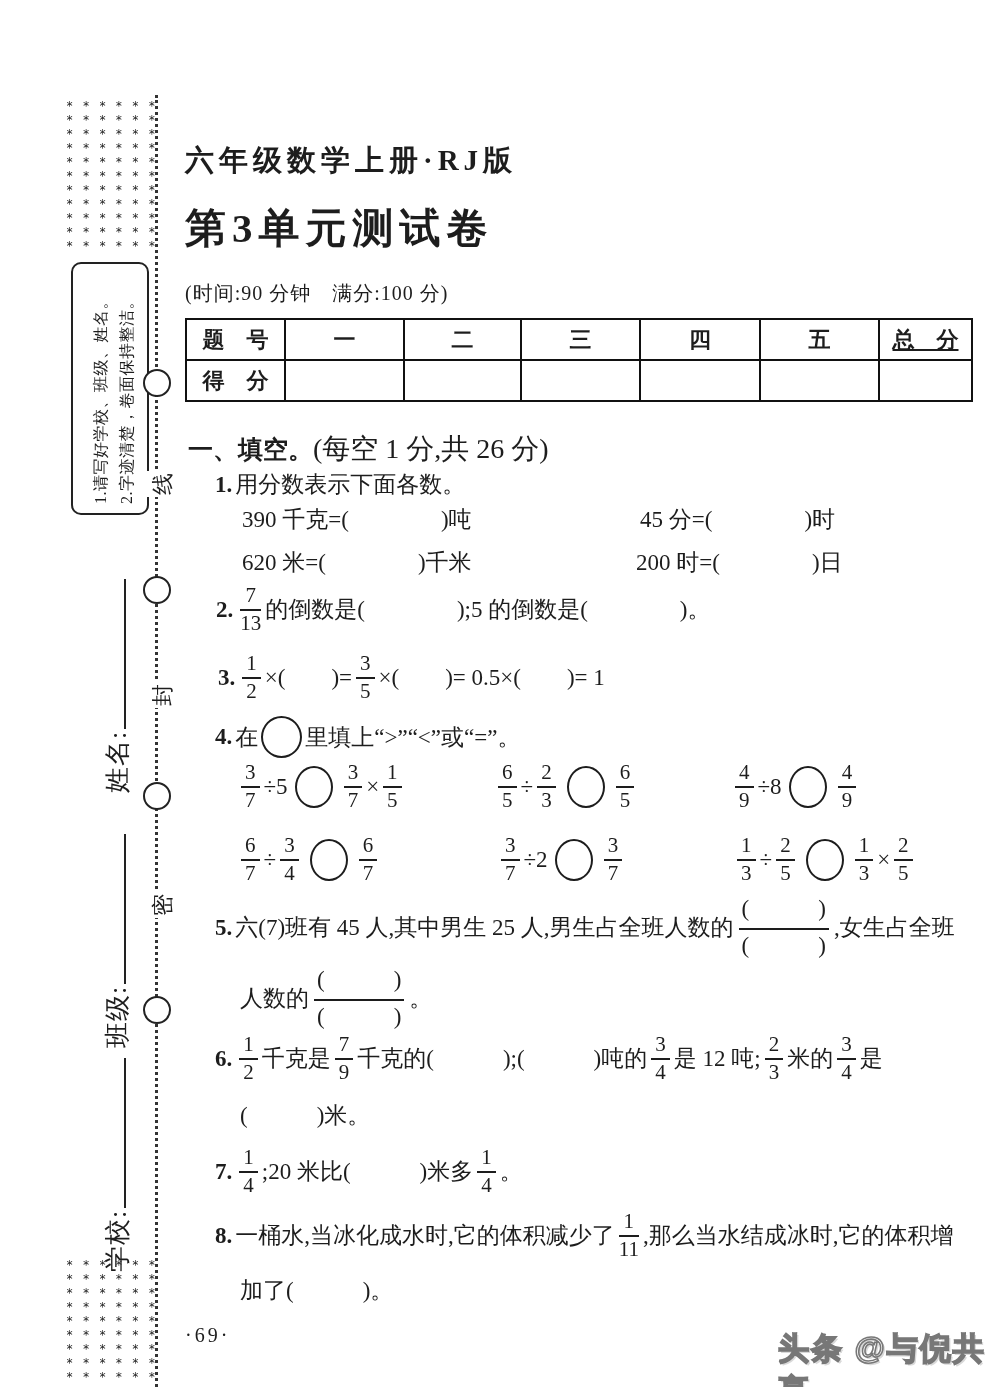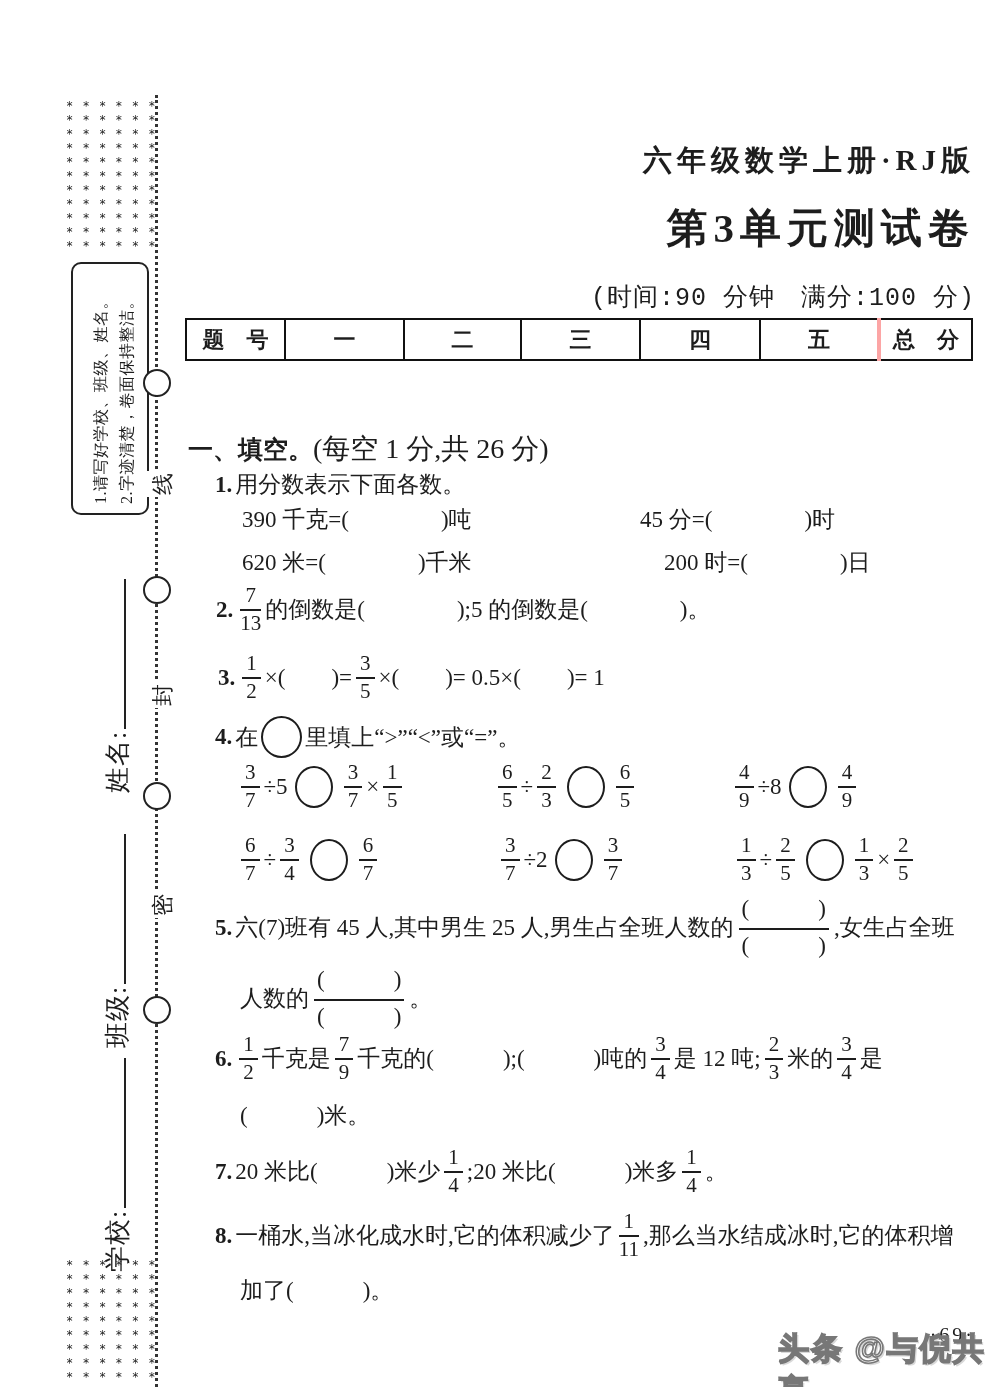--- a/index.html
+++ b/index.html
@@ -30,31 +30,31 @@
   }
   .inst-box{
     position:absolute;left:71px;top:262px;width:74px;height:249px;
     border:2px solid #222;border-radius:10px;background:#fff;
   }
   .inst-text{left:88px;top:504px;font-size:16px;line-height:26px;letter-spacing:0.5px;}
   .seal-char{left:144px;font-size:22px;background:#fff;padding:4px 2px;}
   .field{font-size:26px;letter-spacing:1px;}
   .blank-line{display:inline-block;width:150px;height:20px;border-bottom:2px solid #222;margin-left:2px;}
   
-  .content-center{position:absolute;left:185px;width:790px;text-align:right;}
+  .content-center{position:absolute;left:185px;width:790px;text-align:left;}
   #series-title{top:141px;font-size:29px;font-weight:bold;letter-spacing:5px;}
   #test-title{top:201px;font-size:41px;font-weight:bold;letter-spacing:6px;}
-  #test-meta{top:280px;font-size:25px;letter-spacing:1px;font-family:Liberation Mono, monospace;}
+  #test-meta{top:280px;font-size:20px;letter-spacing:1px;}
   
   table.score{position:absolute;left:185px;top:318px;border-collapse:collapse;table-layout:fixed;background:#fff;}
   .score th,.score td{
     border:2px solid #111;height:39px;padding:0;
     font-size:22px;font-weight:bold;text-align:center;vertical-align:middle;
   }
-  .score .dbl{border-left:4px solid #fca5a5;}
+  .score .dbl{border-left:1px solid #fca5a5;text-decoration:underline;}
   
   .line{position:absolute;display:flex;align-items:center;font-size:23px;white-space:pre;}
   .pos-text{position:absolute;font-size:23px;white-space:pre;}
   .qnum{font-weight:bold;margin-right:3px;}
   .seg{white-space:pre;}
   .frac{display:inline-block;text-align:center;font-size:21px;line-height:1.12;margin:0 4px;flex:none;}
   .frac .fn{display:block;border-bottom:2px solid #1d1d1d;padding:0 4px 1px;}
   .frac .fd{display:block;padding-top:1px;}
   .bfrac{display:inline-block;text-align:center;font-size:23px;line-height:1.25;margin:0 5px;flex:none;}
   .bfrac .fn{display:block;border-bottom:2px solid #1d1d1d;padding:0 3px 4px;}
@@ -132,49 +132,58 @@
   <tbody>
       <tr>
     <th>题　号</th>
     <th>一</th>
     <th>二</th>
     <th>三</th>
     <th>四</th>
     <th>五</th>
     <th class="dbl">总　分</th>
   </tr>
+  <tr>
+    <th>得　分</th>
+    <td></td>
+    <td></td>
+    <td></td>
+    <td></td>
+    <td></td>
+    <td class="dbl"></td>
+  </tr>
 </tbody>
   </table>
 
 <div class="line" style="left:188px;top:430px">
   <span class="sec-title">一、填空。</span><span class="sec-note">(每空 1 分,共 26 分)</span>
 </div>
 
 <div class="line" style="left:215px;top:469px"><b class="qnum">1.</b><span class="seg">用分数表示下面各数。</span></div>
 <span class="pos-text" style="left:242px;top:504px">390 千克=(　　　　)吨</span>
 <span class="pos-text" style="left:640px;top:504px">45 分=(　　　　)时</span>
 <span class="pos-text" style="left:242px;top:547px">620 米=(　　　　)千米</span>
-<span class="pos-text" style="left:664px;top:547px">200 时=(　　　　)日</span>
+<span class="pos-text" style="left:636px;top:547px">200 时=(　　　　)日</span>
 
 <div class="line" style="left:216px;top:584px"><b class="qnum">2.</b><span class="frac"><span class="fn">7</span><span class="fd">13</span></span><span class="seg">的倒数是(　　　　);5 的倒数是(　　　　)。</span></div>
 <div class="line" style="left:218px;top:652px"><b class="qnum">3.</b><span class="frac"><span class="fn">1</span><span class="fd">2</span></span><span class="seg">×(　　)=</span><span class="frac"><span class="fn">3</span><span class="fd">5</span></span><span class="seg">×(　　)= 0.5×(　　)= 1</span></div>
 
 <div class="line" style="left:215px;top:716px"><b class="qnum">4.</b><span class="seg">在</span><span class="cblank sm"></span><span class="seg">里填上“&gt;”“&lt;”或“=”。</span></div>
 <div class="line" style="left:237px;top:761px"><span class="frac"><span class="fn">3</span><span class="fd">7</span></span><span class="seg">÷5</span><span class="cblank"></span><span class="frac"><span class="fn">3</span><span class="fd">7</span></span><span class="seg">×</span><span class="frac"><span class="fn">1</span><span class="fd">5</span></span></div>
 <div class="line" style="left:494px;top:761px"><span class="frac"><span class="fn">6</span><span class="fd">5</span></span><span class="seg">÷</span><span class="frac"><span class="fn">2</span><span class="fd">3</span></span><span class="cblank"></span><span class="frac"><span class="fn">6</span><span class="fd">5</span></span></div>
 <div class="line" style="left:731px;top:761px"><span class="frac"><span class="fn">4</span><span class="fd">9</span></span><span class="seg">÷8</span><span class="cblank"></span><span class="frac"><span class="fn">4</span><span class="fd">9</span></span></div>
 <div class="line" style="left:237px;top:834px"><span class="frac"><span class="fn">6</span><span class="fd">7</span></span><span class="seg">÷</span><span class="frac"><span class="fn">3</span><span class="fd">4</span></span><span class="cblank"></span><span class="frac"><span class="fn">6</span><span class="fd">7</span></span></div>
 <div class="line" style="left:497px;top:834px"><span class="frac"><span class="fn">3</span><span class="fd">7</span></span><span class="seg">÷2</span><span class="cblank"></span><span class="frac"><span class="fn">3</span><span class="fd">7</span></span></div>
 <div class="line" style="left:733px;top:834px"><span class="frac"><span class="fn">1</span><span class="fd">3</span></span><span class="seg">÷</span><span class="frac"><span class="fn">2</span><span class="fd">5</span></span><span class="cblank"></span><span class="frac"><span class="fn">1</span><span class="fd">3</span></span><span class="seg">×</span><span class="frac"><span class="fn">2</span><span class="fd">5</span></span></div>
 
 <div class="line" style="left:215px;top:895px"><b class="qnum">5.</b><span class="seg">六(7)班有 45 人,其中男生 25 人,男生占全班人数的</span><span class="bfrac"><span class="fn">(　　　)</span><span class="fd">(　　　)</span></span><span class="seg">,女生占全班</span></div>
 <div class="line" style="left:240px;top:966px"><span class="seg">人数的</span><span class="bfrac"><span class="fn">(　　　)</span><span class="fd">(　　　)</span></span><span class="seg">。</span></div>
 
 <div class="line" style="left:215px;top:1033px"><b class="qnum">6.</b><span class="frac"><span class="fn">1</span><span class="fd">2</span></span><span class="seg">千克是</span><span class="frac"><span class="fn">7</span><span class="fd">9</span></span><span class="seg">千克的(　　　);(　　　)吨的</span><span class="frac"><span class="fn">3</span><span class="fd">4</span></span><span class="seg">是 12 吨;</span><span class="frac"><span class="fn">2</span><span class="fd">3</span></span><span class="seg">米的</span><span class="frac"><span class="fn">3</span><span class="fd">4</span></span><span class="seg">是</span></div>
 <div class="line" style="left:240px;top:1100px"><span class="seg">(　　　)米。</span></div>
 
-<div class="line" style="left:215px;top:1146px"><b class="qnum">7.</b><span class="seg">20 米比(　　　)米少</span><span class="frac"><span class="fn">1</span><span class="fd">4</span></span><span class="seg">;20 米比(　　　)米多</span><span class="frac"><span class="fn">1</span><span class="fd">4</span></span><span class="seg">。</span></div>
+<div class="line" style="left:215px;top:1146px"><b class="qnum">7.</b><span class="frac"><span class="fn">1</span><span class="fd">4</span></span><span class="seg">;20 米比(　　　)米多</span><span class="frac"><span class="fn">1</span><span class="fd">4</span></span><span class="seg">。</span></div>
 
 <div class="line" style="left:215px;top:1210px"><b class="qnum">8.</b><span class="seg">一桶水,当冰化成水时,它的体积减少了</span><span class="frac"><span class="fn">1</span><span class="fd">11</span></span><span class="seg">,那么当水结成冰时,它的体积增</span></div>
 <div class="line" style="left:240px;top:1275px"><span class="seg">加了(　　　)。</span></div>
 
 <div class="content-center" id="pagenum">·69·</div>
 <div class="watermark">头条 @与倪共享</div>
 
 </body></html>

